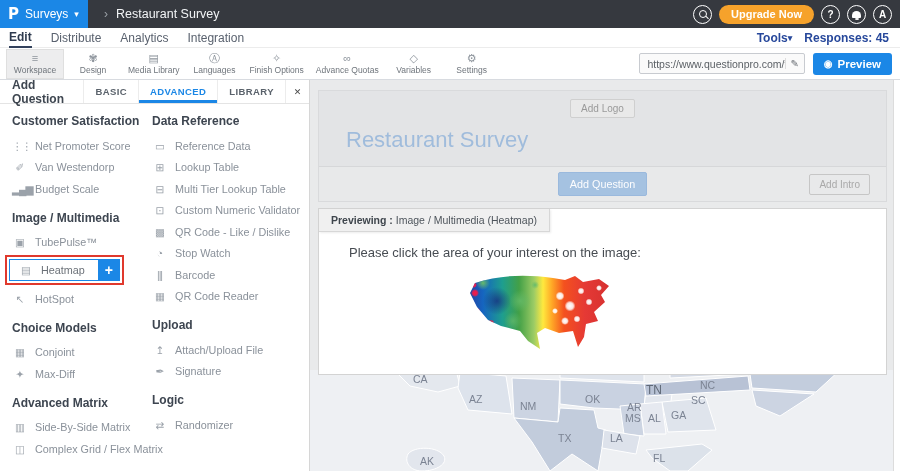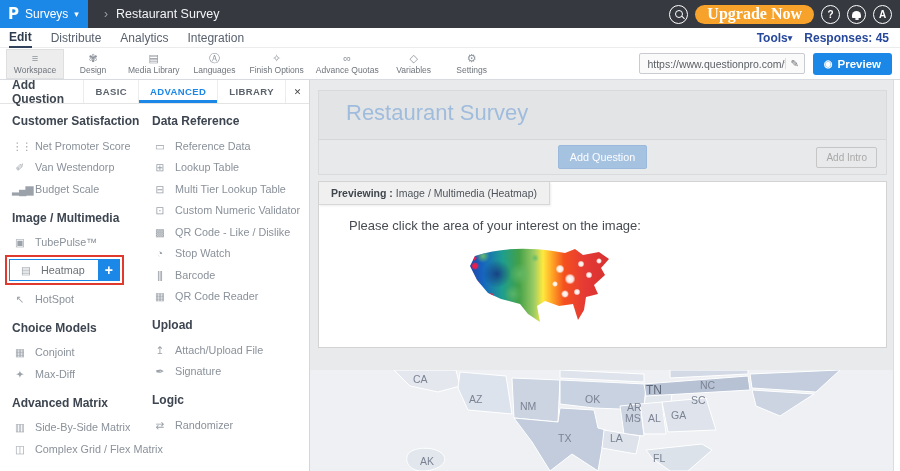--- a/index.html
+++ b/index.html
@@ -21,22 +21,22 @@
   .topbar-right { margin-left:auto; display:flex; align-items:center; gap:7px; padding-right:8px; }
   .circle-btn { width:19px; height:19px; border:1.4px solid #fff; border-radius:50%;
     display:flex; align-items:center; justify-content:center; font-size:10px; font-weight:700;
     color:#fff; background:transparent; cursor:pointer; }
   .search-glyph { position:relative; width:8px; height:8px; border:1.4px solid #fff; border-radius:50%; }
   .search-glyph::after { content:""; position:absolute; width:4px; height:1.4px; background:#fff;
     transform:rotate(45deg); right:-3px; bottom:-1px; }
   .bell-glyph { position:relative; width:9px; height:7px; background:#fff; border-radius:5px 5px 1px 1px; }
   .bell-glyph::after { content:""; position:absolute; left:2.5px; bottom:-2.5px; width:4px; height:2px;
     background:#fff; border-radius:50%; }
-  .upgrade-btn { background:#f6a22b; border:none; color:#fff; font-weight:700; font-size:16px;
-    height:19px; padding:0 12px; border-radius:10px; cursor:pointer;font-family:Liberation Serif, serif; }
+  .upgrade-btn { background:#f6a22b; border:none; color:#fff; font-weight:700; font-size:11px;
+    height:19px; padding:0 12px; border-radius:10px; cursor:pointer; }
 
   
   .subnav { height:20px; background:#fff; border-bottom:1px solid #ececec; display:flex;
     align-items:center; padding:0 9px; }
   .subnav a { text-decoration:none; color:#59616e; font-size:12px; margin-right:19px;
     height:20px; display:flex; align-items:center; }
   .subnav a.active { color:#2e3a4e; font-weight:700; border-bottom:2px solid #32415c; }
   .subnav-right { margin-left:auto; display:flex; align-items:center; gap:12px; padding-right:2px; }
   .subnav-right .navlink { color:#27489b; font-weight:700; font-size:12px; margin-right:0; border:none; }
 
@@ -95,21 +95,21 @@
     border-left:1px solid #dcdcdc; z-index:5; }
   .survey-card { margin:10px 13px 0 8px; background:#e3e4e6; border:1px solid #d9dadc; position:relative; z-index:2;}
   .logo-row { text-align:center; padding-top:7px; }
   .add-logo { font-size:10px; color:#9a9a9a; background:#e9e9e9; border:1px solid #cfcfcf;
     border-radius:2px; padding:3px 10px; cursor:pointer; }
   .survey-title { font-size:22px; font-weight:400; color:#a0bcdc; padding:9px 0 13px 27px; cursor:text; }
   .card-actions { border-top:1px solid #d6d7d9; background:#e8e9ea; height:35px; display:flex;
     align-items:center; justify-content:center; position:relative; }
   .add-question-btn { background:#a5c2e1; border:1px solid #9ab9dd; color:#fdfdfe; font-size:10.8px;
     padding:5px 11px; border-radius:2px; cursor:pointer; }
-  .add-intro-btn { position:absolute; right:9px; background:transparent; border:1px solid #c6c6c6;
+  .add-intro-btn { position:absolute; right:16px; background:transparent; border:1px solid #c6c6c6;
     color:#a9a9a9; font-size:10px; padding:4px 9px; border-radius:2px; cursor:pointer; }
 
   .preview-panel { margin:6px 13px 0 8px; background:#fff; border:1px solid #d3d3d3; height:167px;
     position:relative; z-index:2; }
   .preview-tab { position:absolute; top:0; left:0; background:#f0f0f0; border-right:1px solid #d7d7d7;
     border-bottom:1px solid #d7d7d7; box-shadow:1px 1px 2px rgba(0,0,0,.08); padding:5px 12px;
     font-size:10.5px; color:#4e555c; }
   .preview-tab b { color:#3f464d; }
   .preview-q { padding:36px 0 0 30px; font-size:13px; color:#474c52; }
   .heatmap-img { display:block; margin:11px 0 0 146px; cursor:crosshair; }
@@ -377,20 +377,23 @@
       <text x="361" y="49">GA</text>
       <text x="338" y="52">AL</text>
       <text x="315" y="52">MS</text>
       <text x="248" y="72">TX</text>
       <text x="300" y="72">LA</text>
       <text x="343" y="92">FL</text>
       <text x="110" y="95">AK</text>
     </svg>
 
     <section class="survey-card">
+      <div class="logo-row">
+        <button class="add-logo">Add Logo</button>
+      </div>
       <h1 class="survey-title">Restaurant Survey</h1>
       <div class="card-actions">
         <button class="add-question-btn">Add Question</button>
         <button class="add-intro-btn">Add Intro</button>
       </div>
     </section>
 
     <section class="preview-panel">
       <div class="preview-tab">
         <b>Previewing :</b><span> Image / Multimedia (Heatmap)</span>

